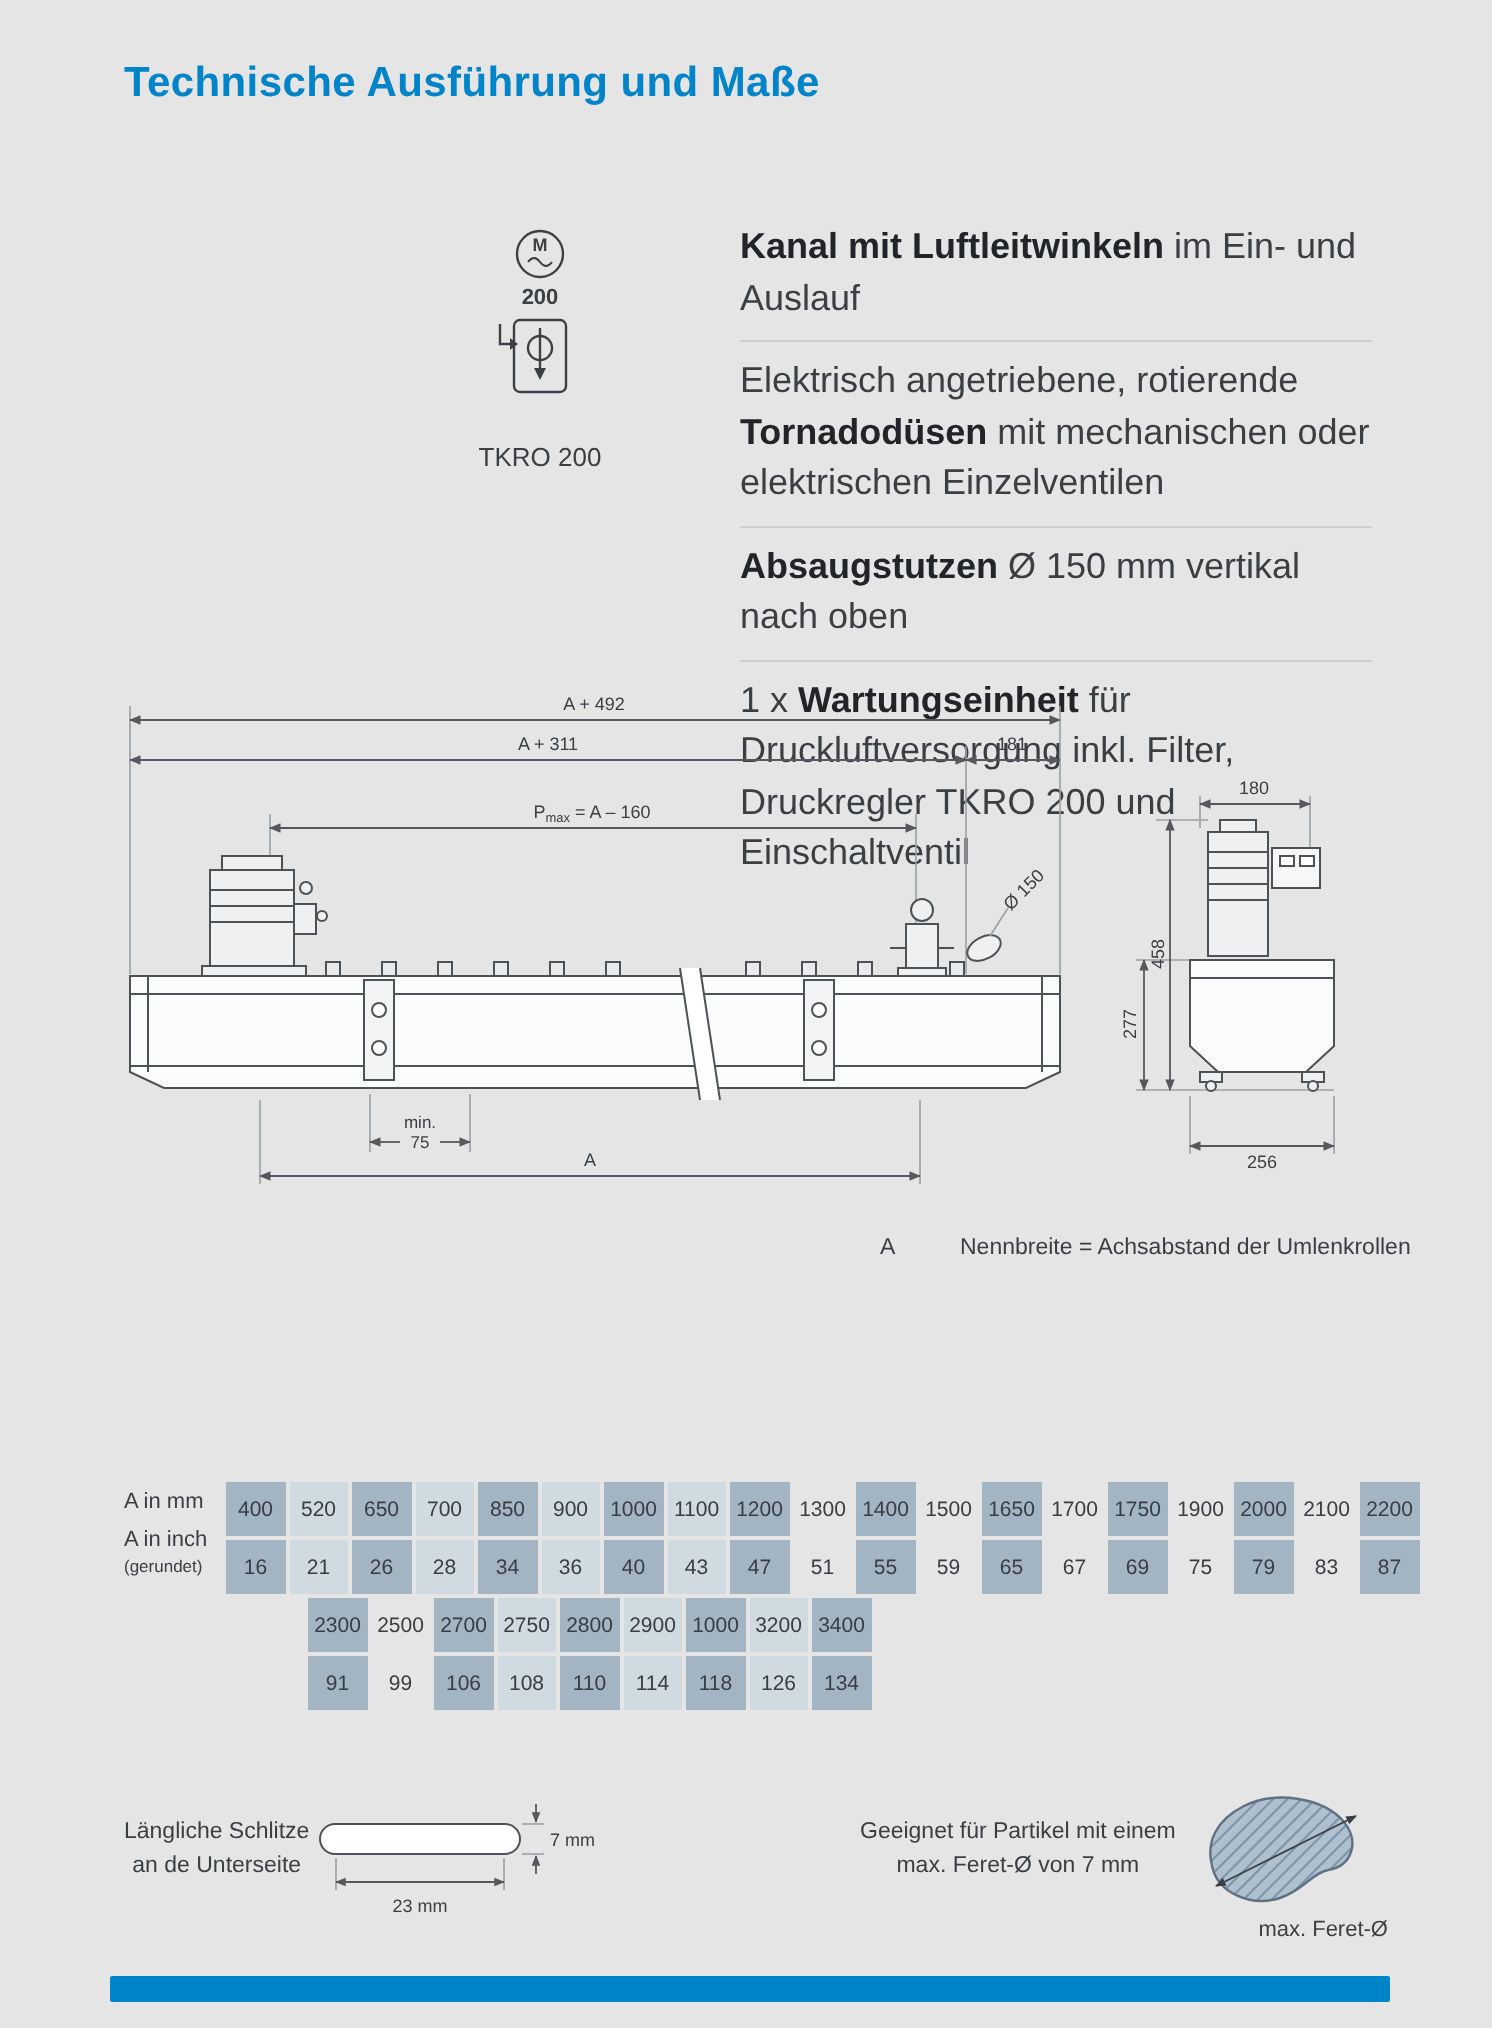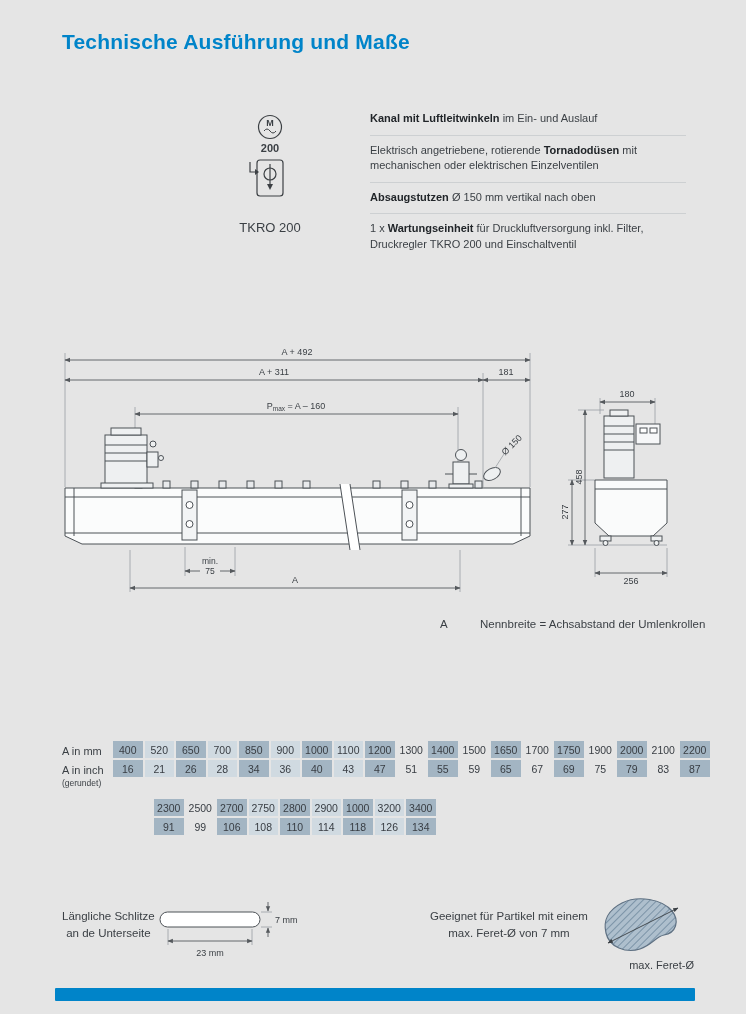--- a/index.html
+++ b/index.html
@@ -11,32 +11,32 @@
   .title {
     position: absolute; left: 62px; top: 30px;
     font-size: 21px; font-weight: bold; color: var(--brand-blue, #0084c9);
     letter-spacing: 0.2px;
   }
   .symbol-block { position: absolute; left: 226px; top: 112px; width: 88px; text-align: center; }
   .symbol-caption { margin-top: 4px; font-size: 13px; color: #3a3f44; }
   .specs { position: absolute; left: 370px; top: 104px; width: 316px; }
   .spec-item {
     padding: 7px 0 8px; border-bottom: 1px solid #cdd0d2;
-    font-size: 11px; line-height: 1.42; color: #3a3f44;
+    font-size: 18px; line-height: 1.42; color: #3a3f44;
   }
   .spec-item:last-child { border-bottom: 0; }
   .spec-item .b { font-weight: bold; color: #212529; }
   .legend { position: absolute; left: 440px; top: 618px; font-size: 11.5px; color: #3a3f44; }
   .legend-row { display: flex; margin-bottom: 7px; }
   .legend-sym { width: 40px; flex: 0 0 40px; }
   .legend-sym sub { font-size: 8px; }
   .row-label { position: absolute; font-size: 11px; color: #3a3f44; }
   .table-grid { position: absolute; display: grid; gap: 2px; }
   .cell {
-    height: 17px; display: flex; align-items: center; justify-content: center;
+    height: 27px; display: flex; align-items: center; justify-content: center;
     font-size: 10.5px; color: #383d43;
   }
   .shade-a { background: var(--cell-dark, #a3b5c3); }
   .shade-b { background: var(--cell-light, #d0dae1); }
   .shade-c { background: transparent; }
   .caption { position: absolute; font-size: 11.5px; color: #3a3f44; line-height: 1.5; text-align: center; }
   .blob-label { position: absolute; left: 594px; top: 959px; width: 100px; text-align: right; font-size: 11px; color: #3a3f44; }
   .footer-bar { position: absolute; left: 55px; top: 988px; width: 640px; height: 13px; background: var(--brand-blue, #0084c9); border-radius: 1px; }
   .abs-svg { position: absolute; }
   svg .ext { stroke: #9aa0a5; stroke-width: 0.8; }

